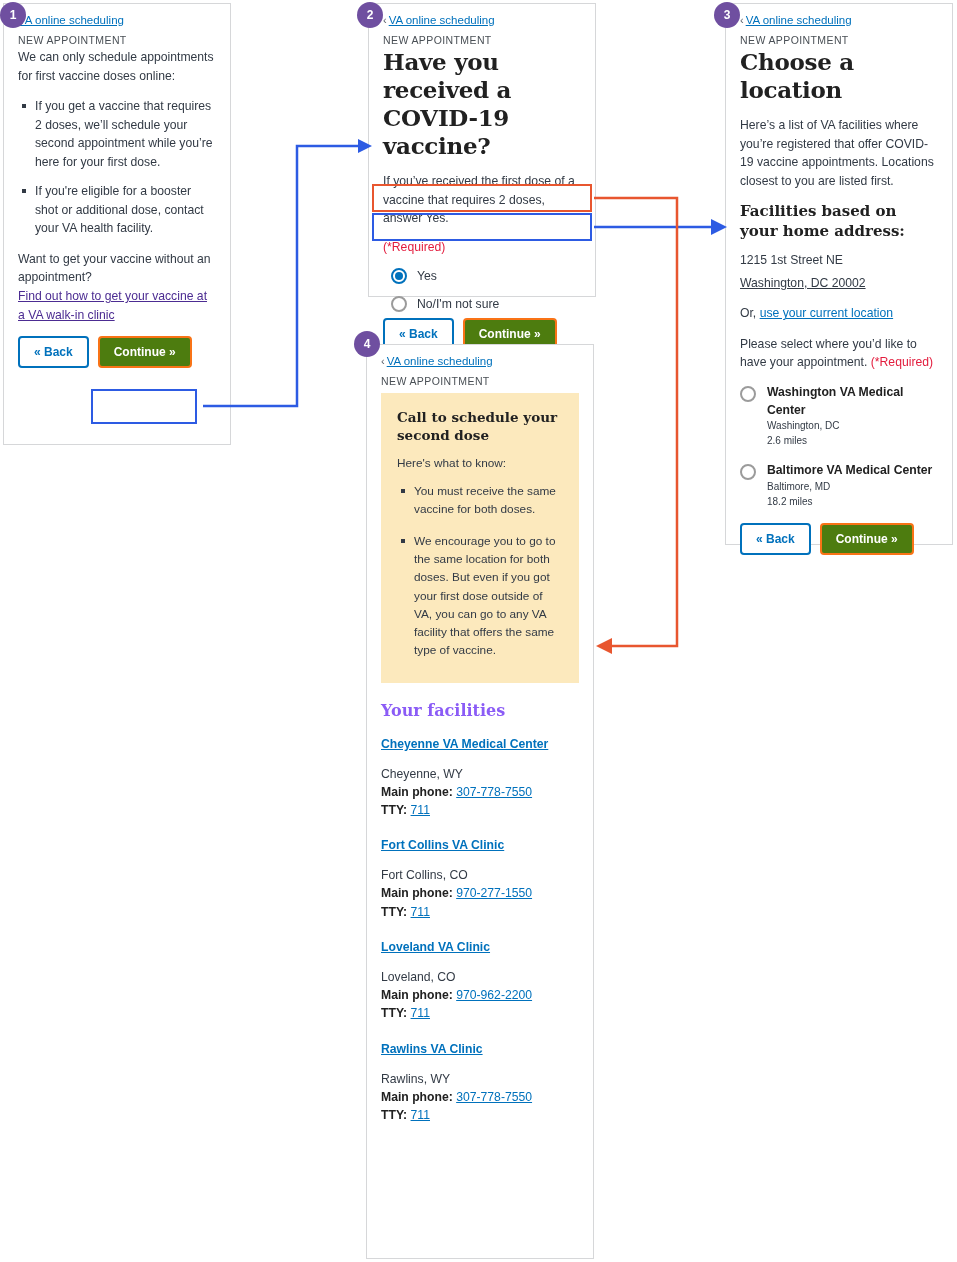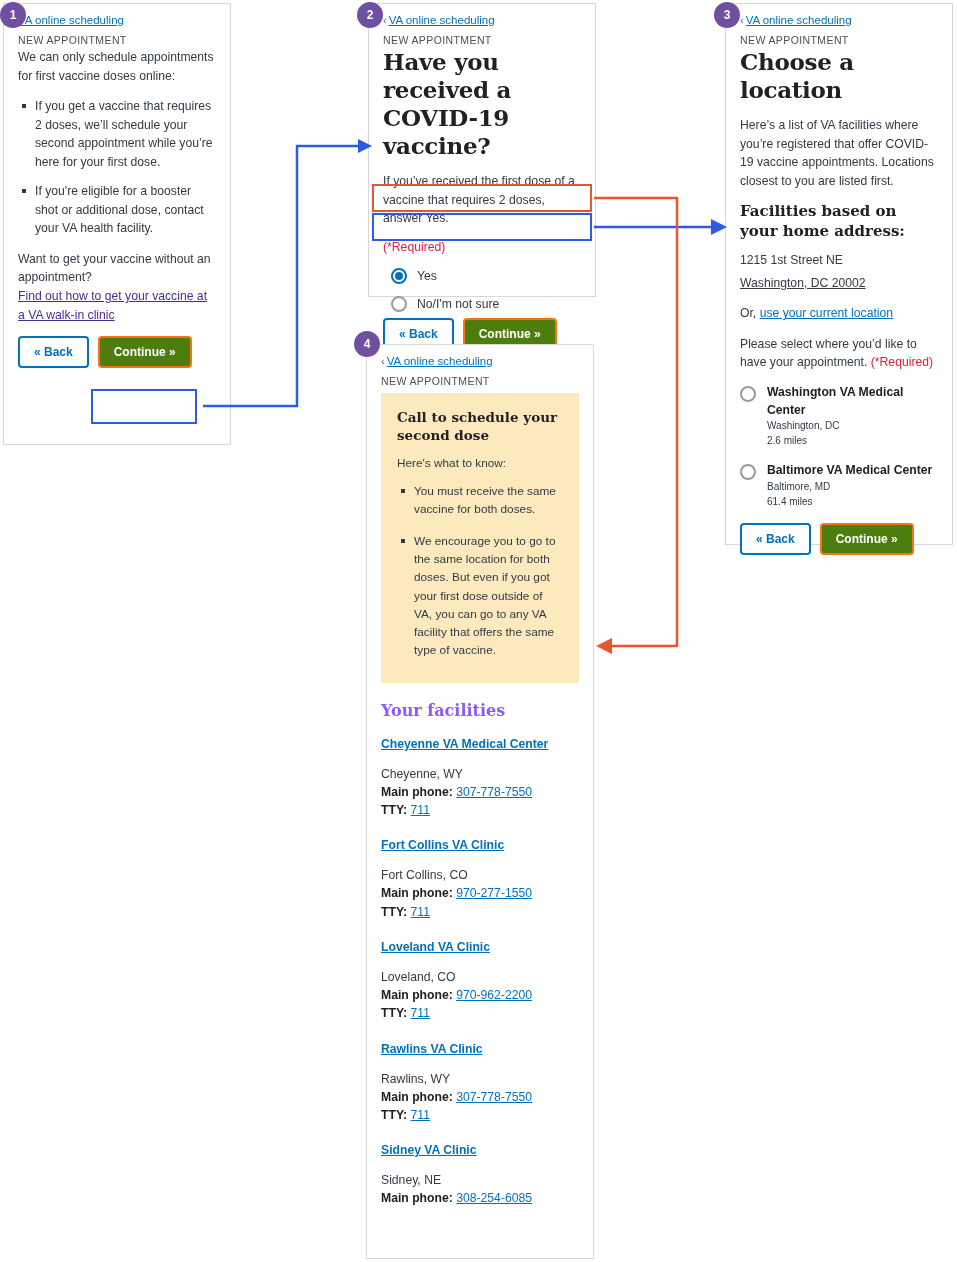--- a/index.html
+++ b/index.html
@@ -408,21 +408,21 @@
         <div class="facility-name">Washington VA Medical Center</div>
         <div class="facility-city">Washington, DC</div>
         <div class="facility-dist">2.6 miles</div>
       </div>
     </div>
     <div class="facility-radio">
       <span class="radio-circle"></span>
       <div>
         <div class="facility-name">Baltimore VA Medical Center</div>
         <div class="facility-city">Baltimore, MD</div>
-        <div class="facility-dist">61.4 miles</div>
+        <div class="facility-dist">18.2 miles</div>
       </div>
     </div>
 
     <div class="btn-row">
       <button class="btn btn-secondary">« Back</button>
       <button class="btn btn-primary">Continue »</button>
     </div>
   </div>
 </div>
 
@@ -491,24 +491,15 @@
       <div class="fac-line">
         <b>Main phone:</b>
         <a href="#">307-778-7550</a>
       </div>
       <div class="fac-line">
         <b>TTY:</b>
         <a href="#">711</a>
       </div>
     </div>
 
-    <div class="fac-item">
-      <a href="#" class="fac-title">Sidney VA Clinic</a>
-      <div class="fac-loc">Sidney, NE</div>
-      <div class="fac-line">
-        <b>Main phone:</b>
-        <a href="#">308-254-6085</a>
-      </div>
-      
-    </div>
 
   </div>
 </div>
 
 </body></html>

